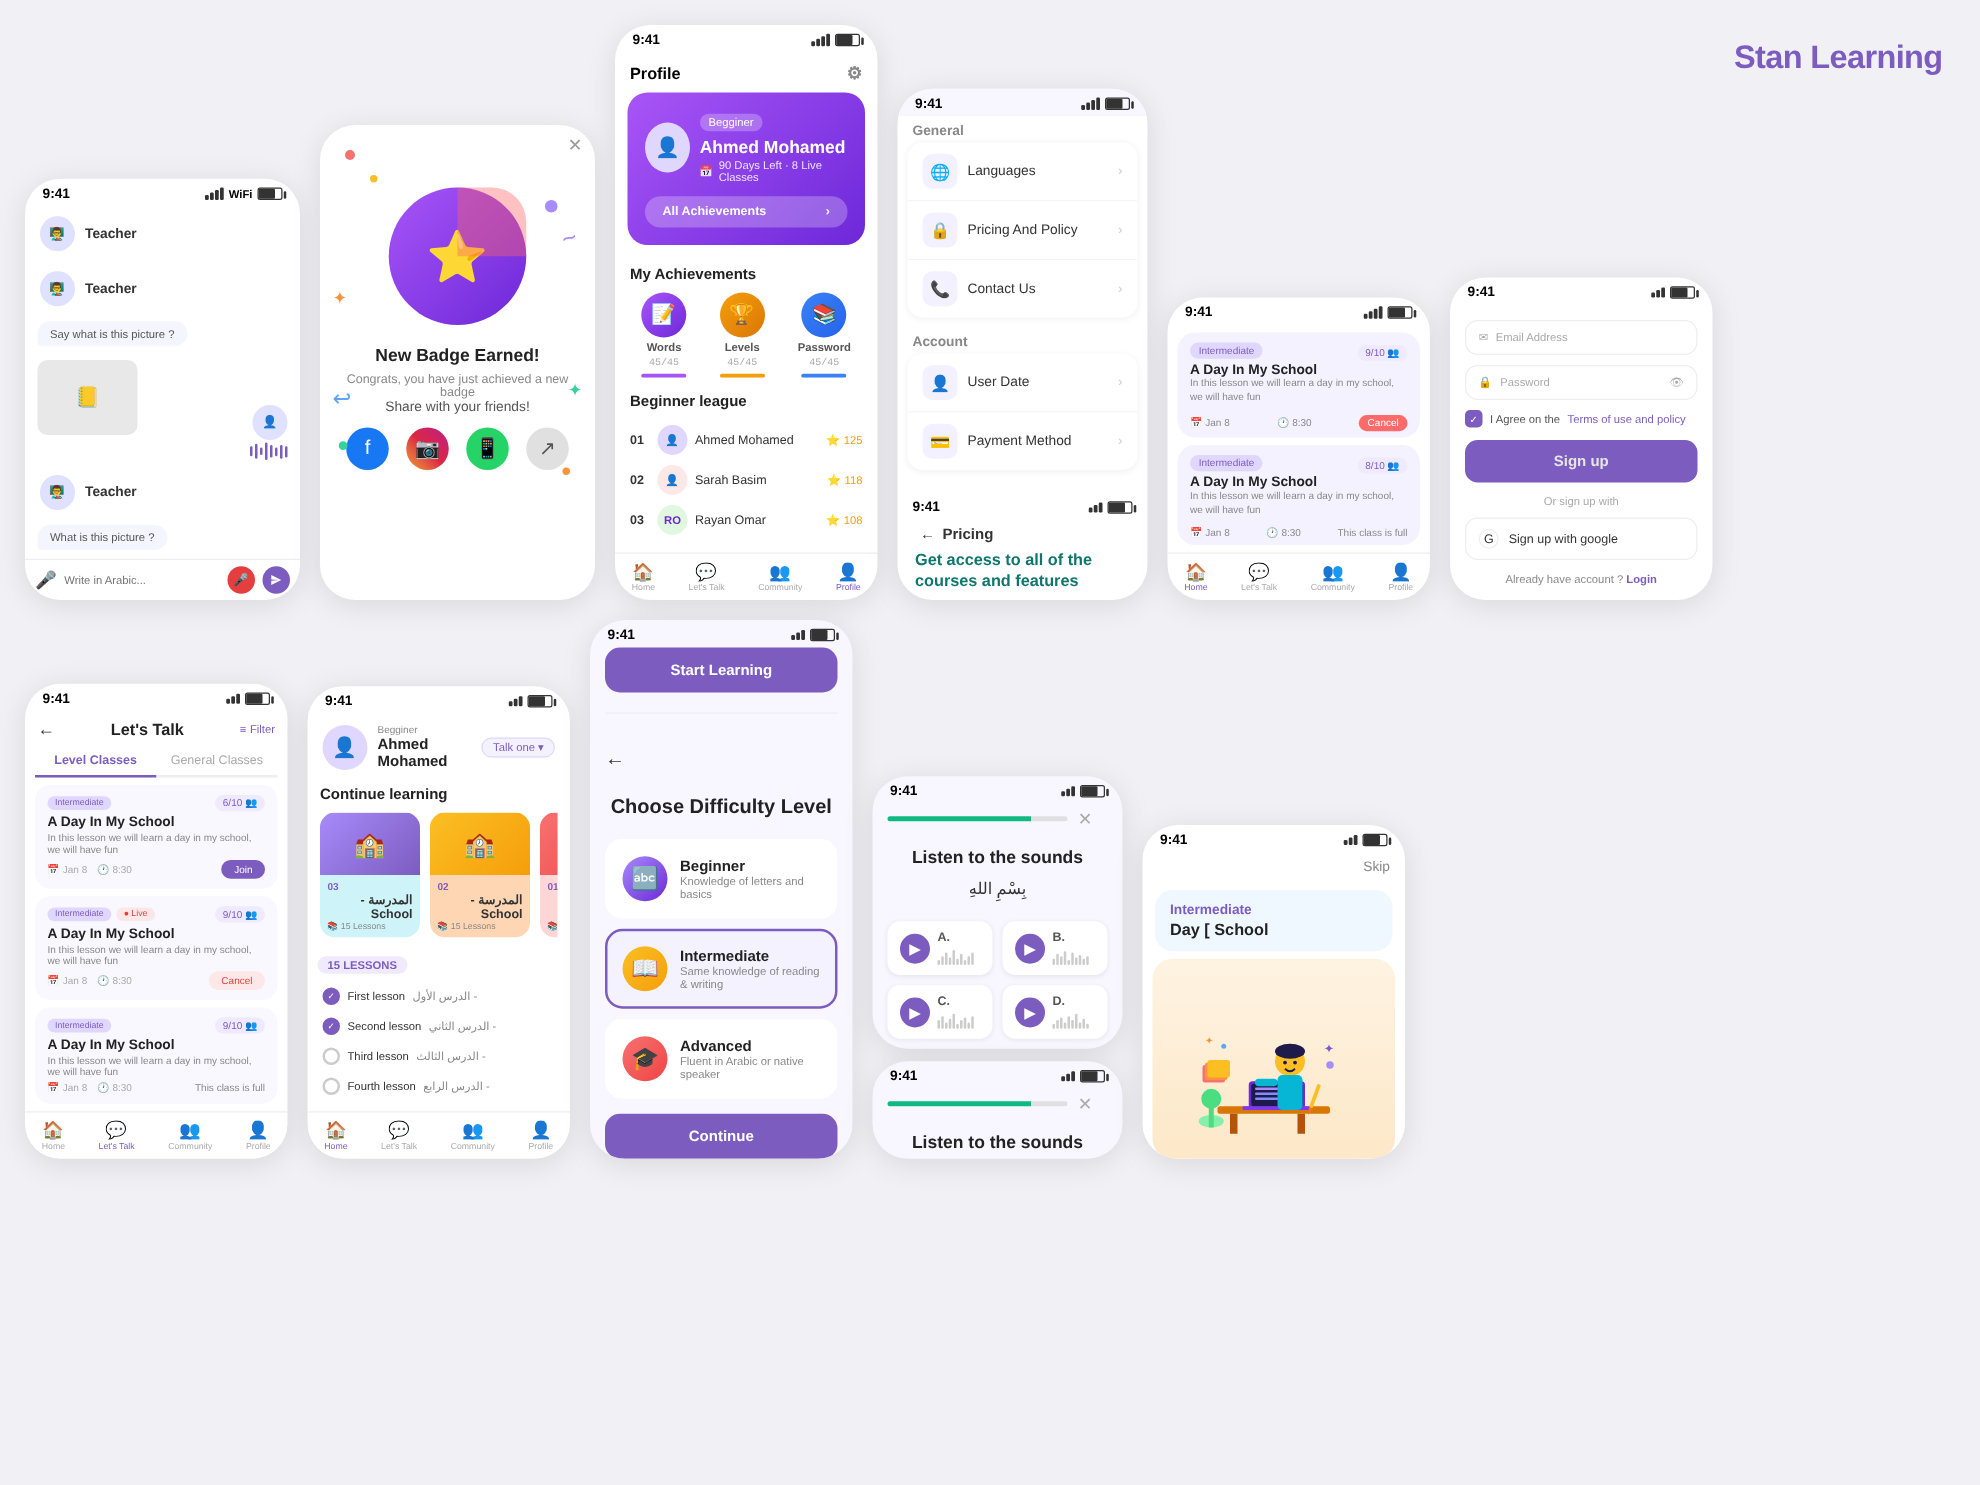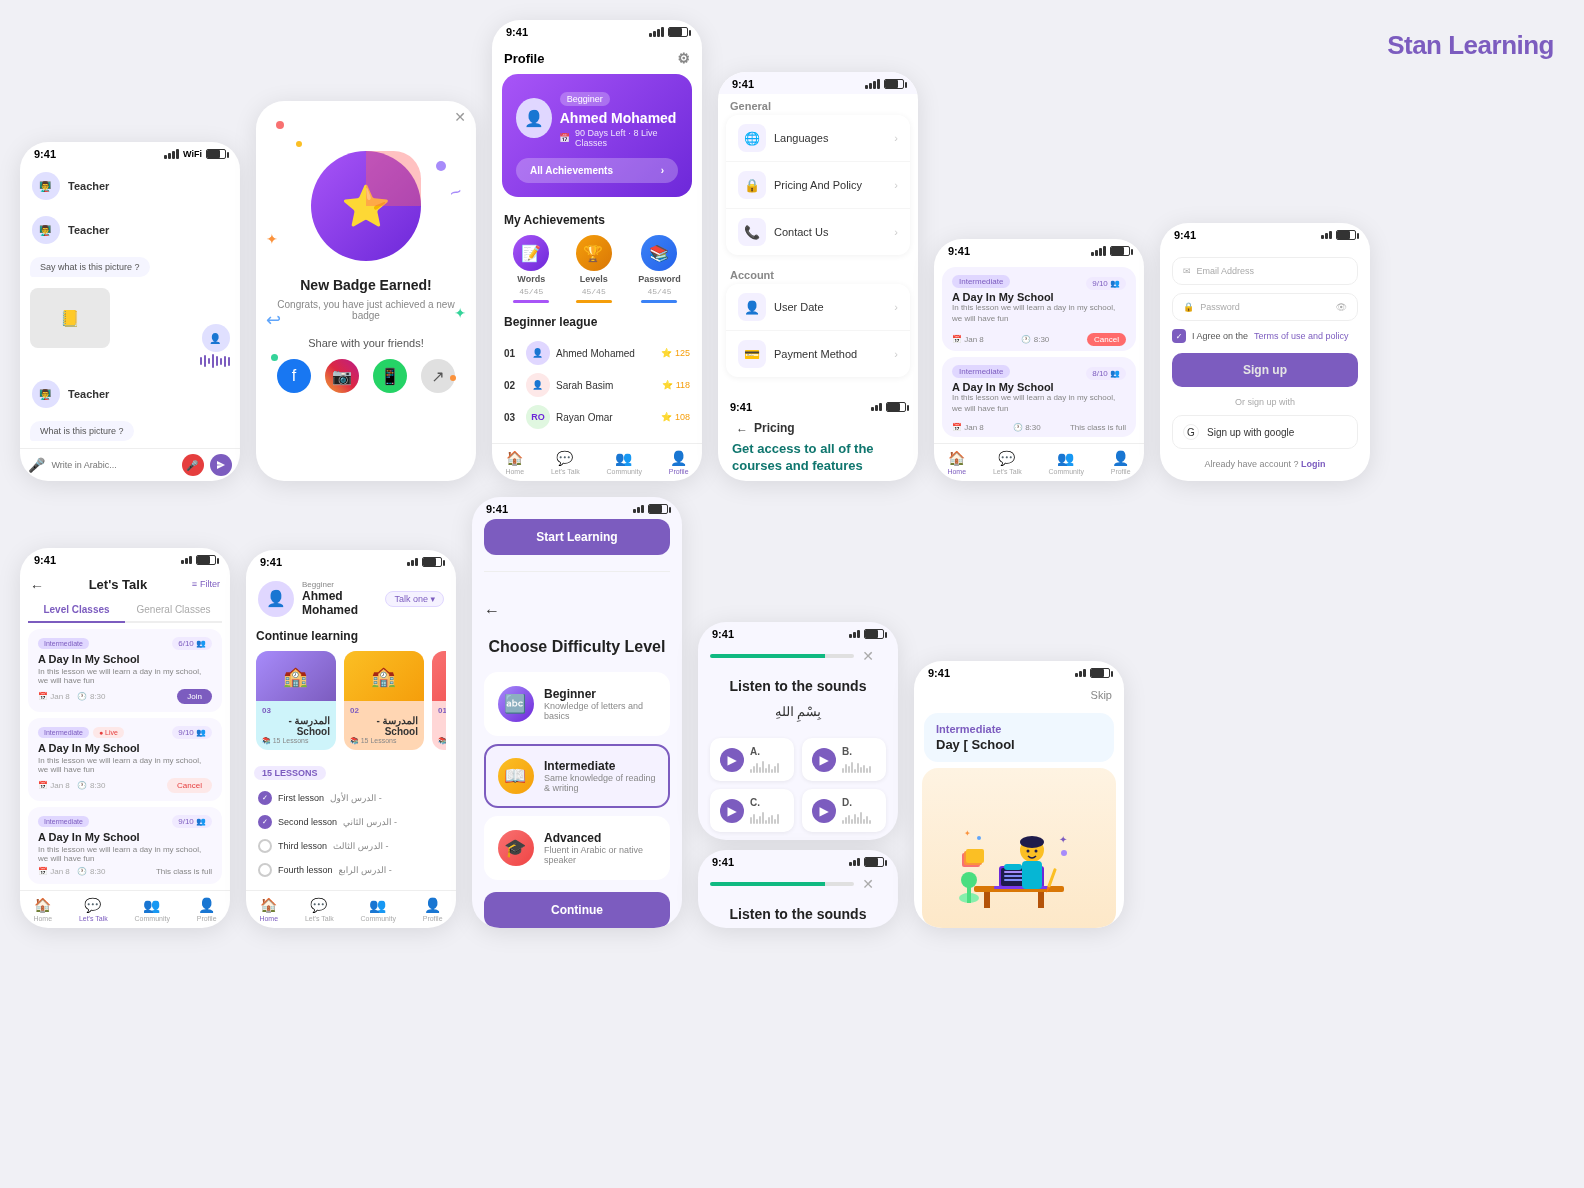--- a/index.html
+++ b/index.html
@@ -61,21 +61,21 @@
     .audio-bar { display:flex; align-items:center; gap:2px; }
     .audio-bar span { display:inline-block; width:2px; background:#7c5cbf; border-radius:1px; }
 
     
     .phone-badge { width: 220px; background:#fff; }
     .badge-body { padding:20px 16px; display:flex; flex-direction:column; align-items:center; position:relative; min-height:380px; }
     .close-btn { position:absolute; top:8px; right:10px; font-size:14px; color:#999; cursor:pointer; }
     .badge-circle { width:110px; height:110px; border-radius:50%; background:linear-gradient(135deg,#a855f7,#6d28d9); display:flex; align-items:center; justify-content:center; margin:30px 0 16px; position:relative; }
     .badge-star { font-size:40px; color:#fff; }
     .badge-title { font-size:14px; font-weight:700; color:#222; margin-bottom:6px; }
-    .badge-sub { font-size:10px; color:#888; text-align:center; margin-bottom:16px; }
+    .badge-sub { font-size:10px; color:#888; text-align:center; }
     .share-text { font-size:11px; color:#555; margin-bottom:10px; }
     .social-row { display:flex; gap:14px; justify-content:center; }
     .social-icon { width:34px; height:34px; border-radius:50%; display:flex; align-items:center; justify-content:center; font-size:16px; }
     .fb { background:#1877f2; color:#fff; }
     .ig { background:linear-gradient(45deg,#f09433,#e6683c,#dc2743,#cc2366,#bc1888); color:#fff; }
     .wa { background:#25d366; color:#fff; }
     .share { background:#e0e0e0; color:#555; }
 
     
     .phone-profile { width: 210px; }

